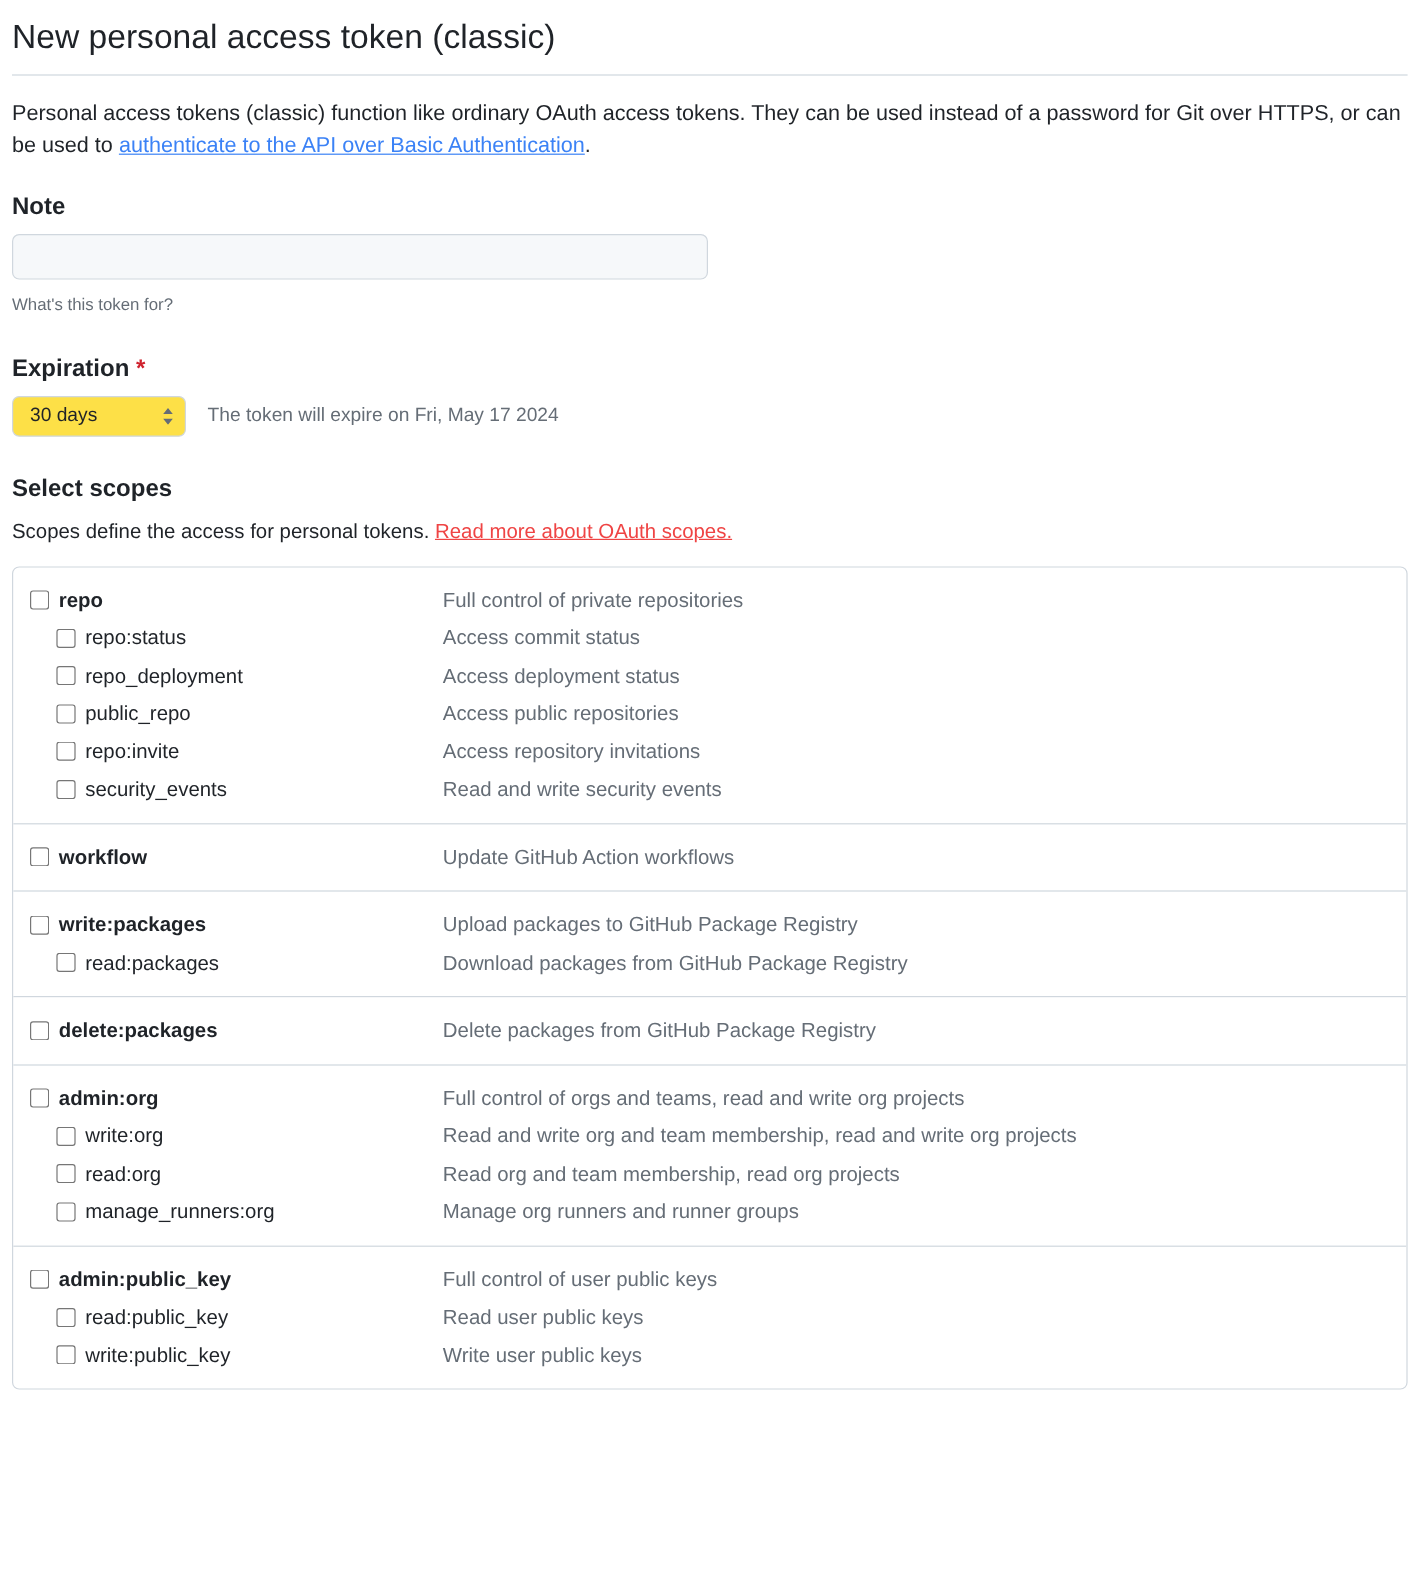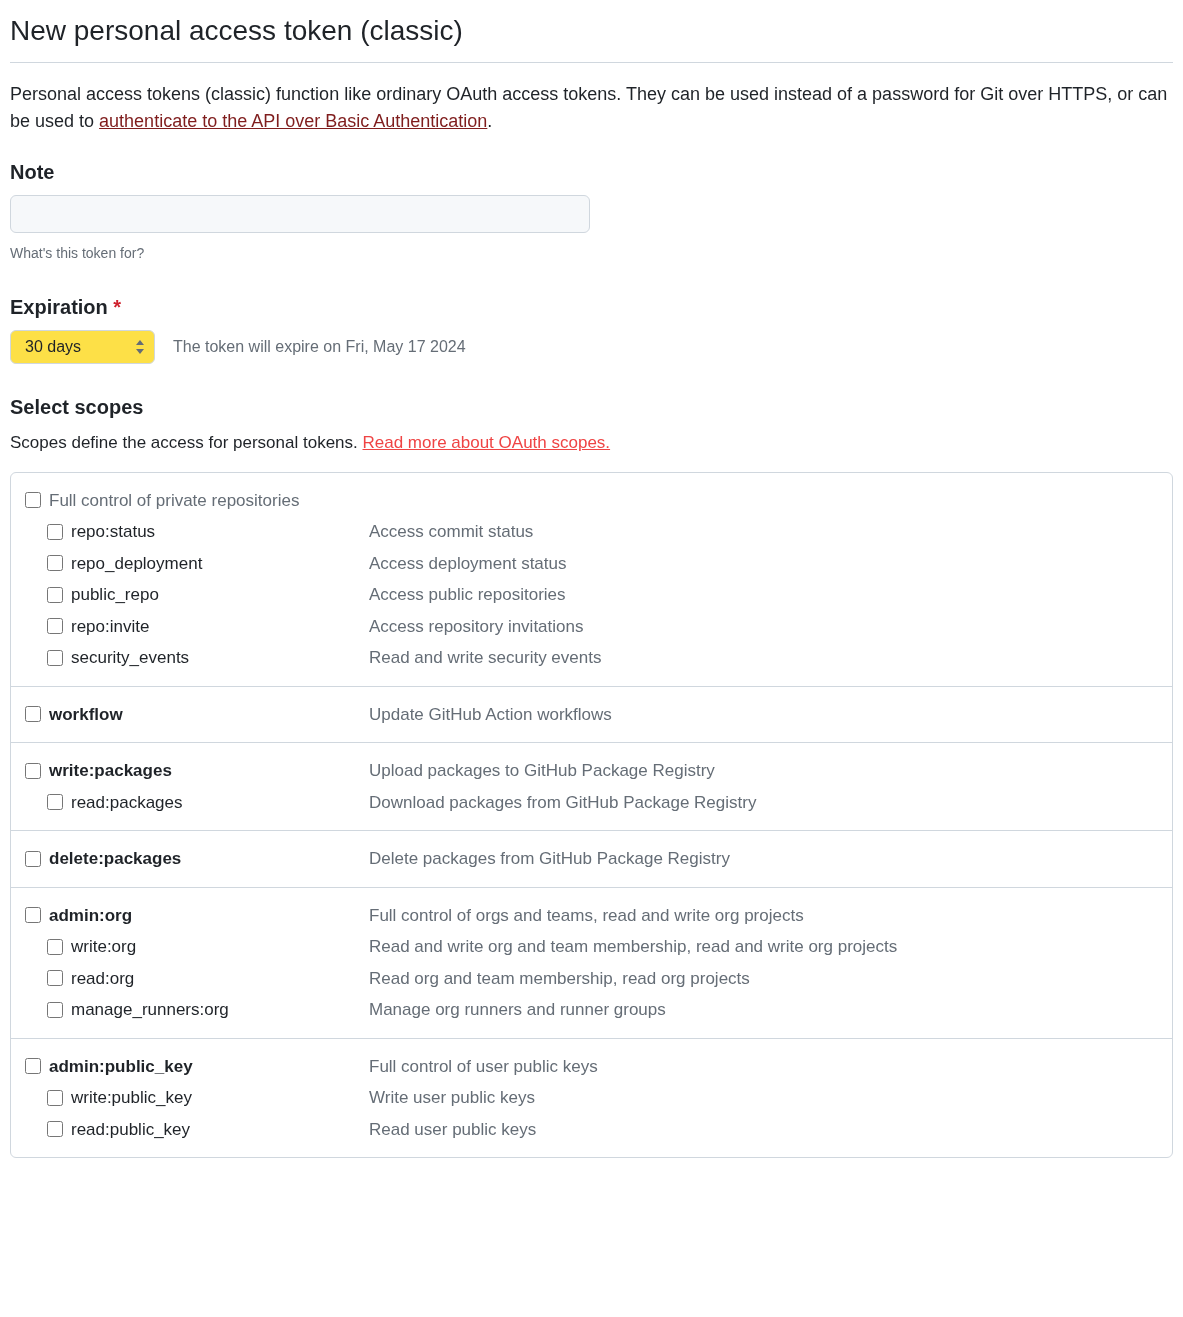--- a/index.html
+++ b/index.html
@@ -18,21 +18,21 @@
       margin: 0 0 10px 0;
       padding-bottom: 10px;
       border-bottom: 1px solid #d0d7de;
     }
     .description {
       font-size: 18px;
       color: #1f2328;
       margin: 18px 0 22px 0;
     }
     .description a {
-      color: #7f1d1d;
+      color: #3b82f6;
       text-decoration: underline;
     }
     .form-label {
       font-weight: 700;
       font-size: 20px;
       color: #1f2328;
       display: block;
       margin-bottom: 8px;
     }
     .form-label .required {
@@ -176,20 +176,21 @@
 <p class="scopes-hint">
   <span>Scopes define the access for personal tokens. </span><a href="#">Read more about OAuth scopes.</a>
 </p>
 
 <div class="scopes-box" id="scopes-box">
     <div class="scope-section">
       <div class="scope-row parent">
         <span class="scope-check">
           <input type="checkbox" style="">
         </span>
+        <span class="scope-name">repo</span>
         <span class="scope-desc">Full control of private repositories</span>
       </div>
       <div class="scope-row child">
         <span class="scope-check">
           <input type="checkbox" style="">
         </span>
         <span class="scope-name">repo:status</span>
         <span class="scope-desc">Access commit status</span>
       </div>
       <div class="scope-row child">
@@ -290,27 +291,27 @@
         <span class="scope-check">
           <input type="checkbox" style="">
         </span>
         <span class="scope-name">admin:public_key</span>
         <span class="scope-desc">Full control of user public keys</span>
       </div>
       <div class="scope-row child">
         <span class="scope-check">
           <input type="checkbox" style="">
         </span>
+        <span class="scope-name">read:public_key</span>
+        <span class="scope-desc">Read user public keys</span>
+      </div>
+      <div class="scope-row child">
+        <span class="scope-check">
+          <input type="checkbox" style="">
+        </span>
         <span class="scope-name">write:public_key</span>
         <span class="scope-desc">Write user public keys</span>
       </div>
-      <div class="scope-row child">
-        <span class="scope-check">
-          <input type="checkbox" style="">
-        </span>
-        <span class="scope-name">read:public_key</span>
-        <span class="scope-desc">Read user public keys</span>
-      </div>
     </div>
   </div>
 
 
 
 
 </body></html>

